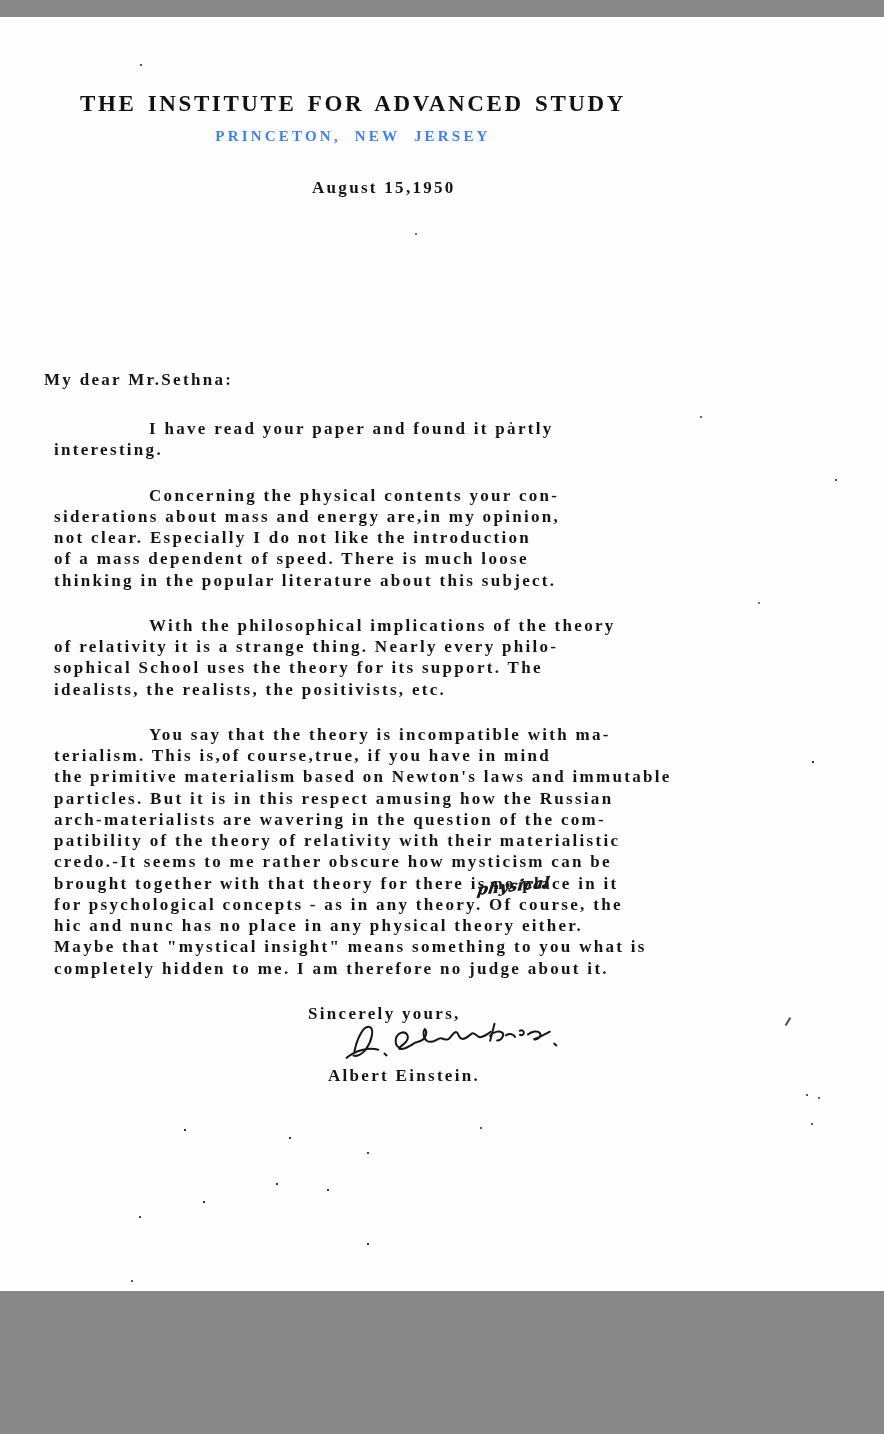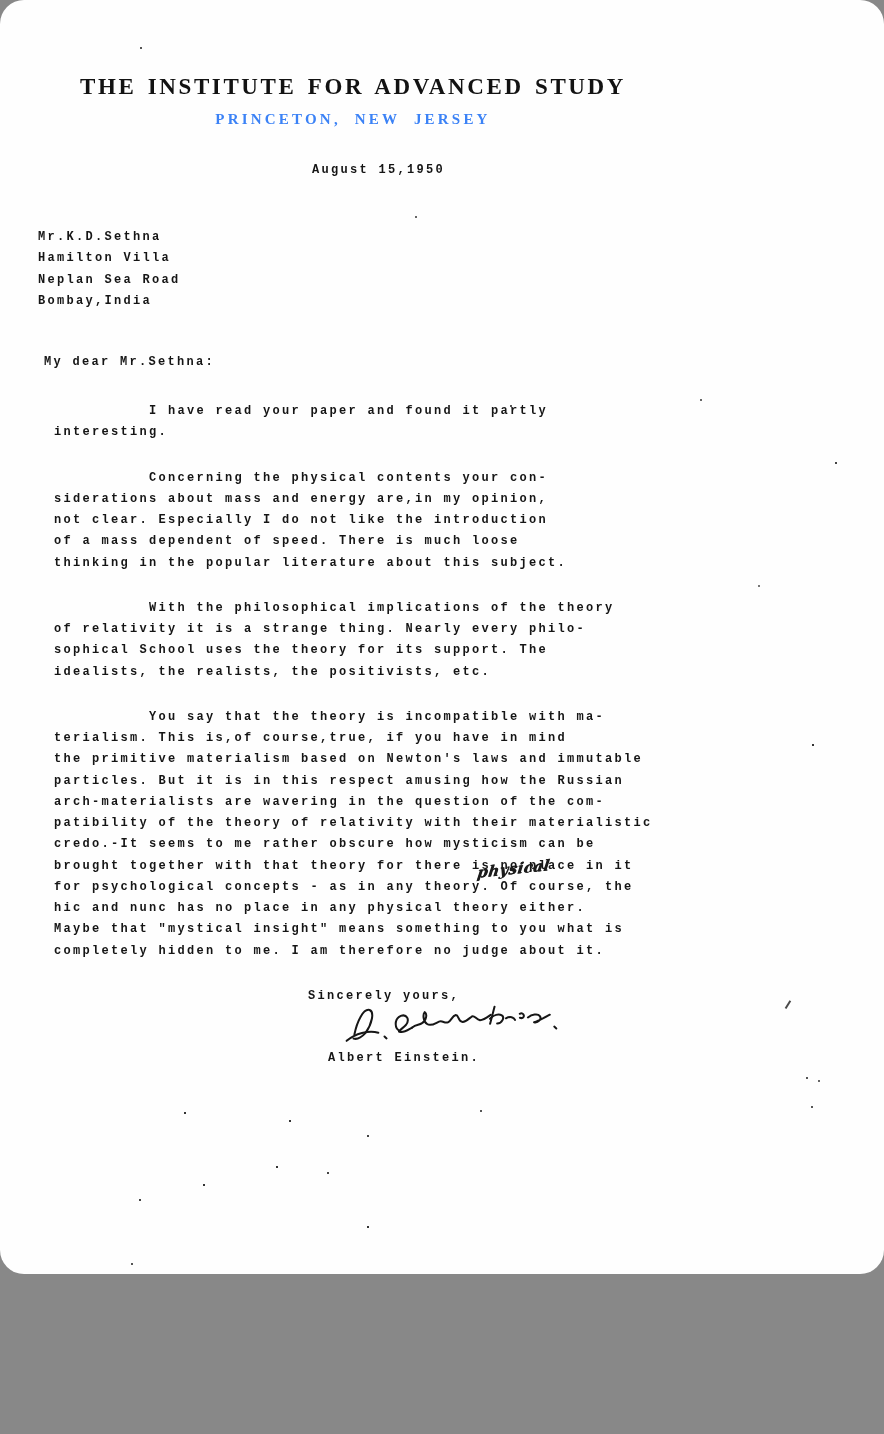--- a/index.html
+++ b/index.html
@@ -1,38 +1,37 @@
 <!DOCTYPE html>
 <html style="--ink: #151515; --paper: #fefefe;"><head>
 <meta charset="utf-8">
 <title>Letter</title>
 <style>
   :root { --ink:#151515; --paper:#fefefe; }
   * { margin:0; padding:0; box-sizing:border-box; }
   body { background:#888; font-family:"Liberation Sans", sans-serif; }
   .page {
     position:relative; width:884px; height:1274px;
-    background:var(--paper); overflow:hidden; margin:0 auto;
+    background:var(--paper); overflow:hidden; margin:17px auto;
     color:var(--ink);
-    border-radius:24px;
   }
   
   .letterhead { position:absolute; left:0; top:74px; width:706px; text-align:center; }
   .inst {
     font-family:"Liberation Serif", serif; font-weight:bold;
     font-size:23px; letter-spacing:2.6px; word-spacing:3px; color:#121212;
   }
   .loc {
     margin-top:11px; font-family:"Liberation Serif", serif; font-weight:bold;
     font-size:15px; letter-spacing:3.2px; word-spacing:7px; color:#3b82f6;
   }
   
   .tw {
-    font-family:Liberation Mono, monospace; font-weight:bold;
-    font-size:12px; letter-spacing:2.3px; line-height:21.25px;
+    font-family:Liberation Serif, serif; font-weight:bold;
+    font-size:17px; letter-spacing:2.3px; line-height:21.25px;
     color:var(--ink); white-space:pre;
   }
   .date { position:absolute; left:312px; top:160px; }
   .recipient { position:absolute; left:38px; top:227px; }
   .salutation { position:absolute; left:44px; top:352px; }
   .letter-body { position:absolute; left:54px; top:401px; width:810px; }
   .letter-body .para { margin-bottom:24px; }
   .letter-body .bodyline.first { text-indent:95px; }
   .closing-vale { position:absolute; left:308px; top:986px; }
   .typed-name { position:absolute; left:328px; top:1048px; }
@@ -64,21 +63,20 @@
 
 <div class="page">
 
   <div class="letterhead">
     <div class="inst">THE INSTITUTE FOR ADVANCED STUDY</div>
     <div class="loc">PRINCETON, NEW JERSEY</div>
   </div>
 
   <div class="tw date">August 15,1950</div>
 
-  <div class="tw recipient"><div class="line">Mr.K.D.Sethna</div><div class="line">Hamilton Villa</div><div class="line">Neplan Sea Road</div><div class="line">Bombay,India</div></div>
 
   <div class="tw salutation">My dear Mr.Sethna:</div>
 
   <div class="tw letter-body"><div class="para"><div class="bodyline first">I have read your paper and found it partly</div><div class="bodyline">interesting.</div></div><div class="para"><div class="bodyline first">Concerning the physical contents your con-</div><div class="bodyline">siderations about mass and energy are,in my opinion,</div><div class="bodyline">not clear. Especially I do not like the introduction</div><div class="bodyline">of a mass dependent of speed. There is much loose</div><div class="bodyline">thinking in the popular literature about this subject.</div></div><div class="para"><div class="bodyline first">With the philosophical implications of the theory</div><div class="bodyline">of relativity it is a strange thing. Nearly every philo-</div><div class="bodyline">sophical School uses the theory for its support. The</div><div class="bodyline">idealists, the realists, the positivists, etc.</div></div><div class="para"><div class="bodyline first">You say that the theory is incompatible with ma-</div><div class="bodyline">terialism. This is,of course,true, if you have in mind</div><div class="bodyline">the primitive materialism based on Newton's laws and immutable</div><div class="bodyline">particles. But it is in this respect amusing how the Russian</div><div class="bodyline">arch-materialists are wavering in the question of the com-</div><div class="bodyline">patibility of the theory of relativity with their materialistic</div><div class="bodyline">credo.-It seems to me rather obscure how mysticism can be</div><div class="bodyline">brought together with that theory for there is no place in it</div><div class="bodyline">for psychological concepts - as in any theory. Of course, the</div><div class="bodyline">hic and nunc has no place in any physical theory either.</div><div class="bodyline">Maybe that "mystical insight" means something to you what is</div><div class="bodyline">completely hidden to me. I am therefore no judge about it.</div></div></div>
 
   <span class="hand-insert">physical</span>
 
   <div class="tw closing-vale">Sincerely yours,</div>
 
   <div class="signature" title="A. Einstein.">

